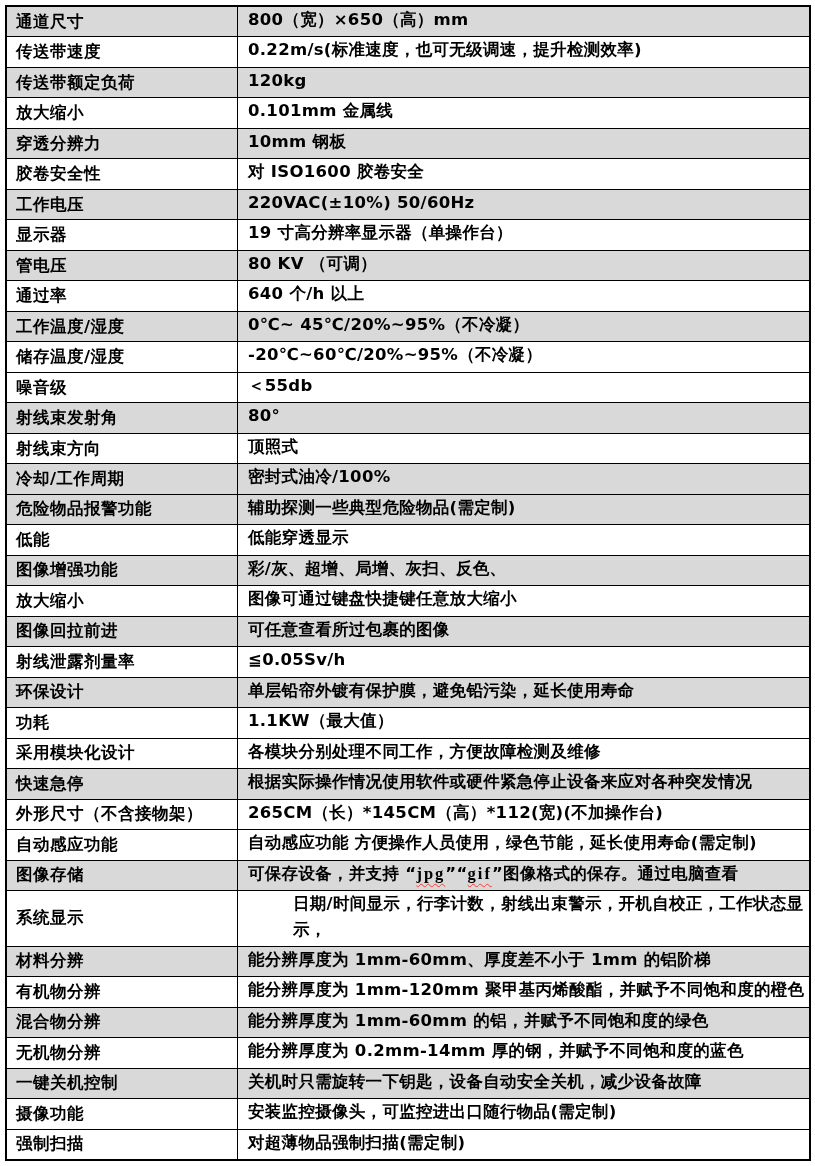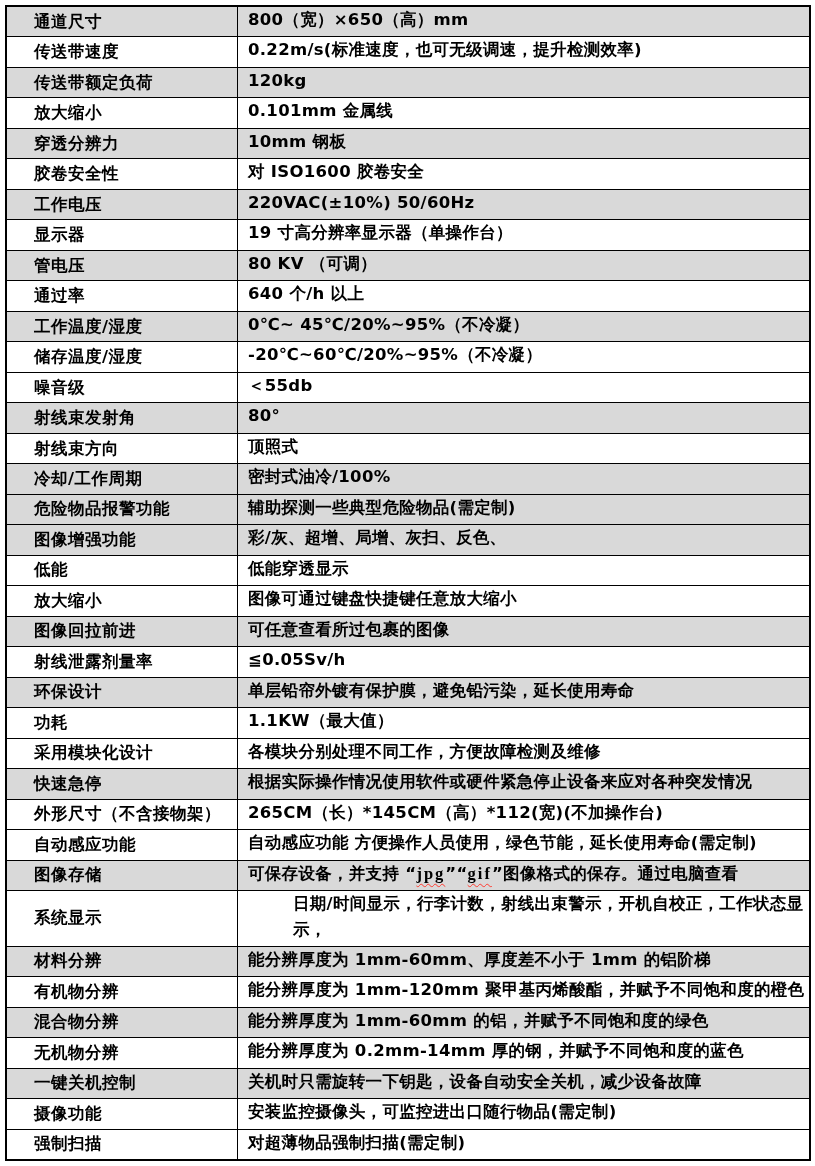--- a/index.html
+++ b/index.html
@@ -23,21 +23,21 @@
     background:#ffffff;
   }
   .row:last-child { border-bottom:none; }
   .row.shaded { background:#d9d9d9; }
   .row.tall { flex:1.85 1 0;gap:45px; }
   .label-cell {
     flex:0 0 231px; width:231px;
     border-right:1.7px solid #000;
     box-sizing:border-box;
     display:flex; align-items:center;
-    padding-left:27px;
+    padding-left:9px;
     font-weight:bold; font-size:16.5px;
     letter-spacing:0.5px; color:#000;
     white-space:nowrap; overflow:hidden;
   }
   .value-cell {
     flex:1 1 auto;
     display:flex; align-items:flex-start;
     padding-left:10px; padding-right:4px;
     font-weight:bold; font-size:16.5px;
     letter-spacing:0.3px; color:#000;
@@ -155,30 +155,30 @@
       <div class="value-cell">
         <span class="vtext"><span>密封式油冷/100%</span></span>
       </div>
     </div>
     <div class="row shaded">
       <div class="label-cell">危险物品报警功能</div>
       <div class="value-cell">
         <span class="vtext"><span>辅助探测一些典型危险物品</span><span class="seg-red">(需定制)</span></span>
       </div>
     </div>
+    <div class="row">
+      <div class="label-cell">低能</div>
+      <div class="value-cell">
+        <span class="vtext"><span>低能穿透显示</span></span>
+      </div>
+    </div>
     <div class="row shaded">
       <div class="label-cell">图像增强功能</div>
       <div class="value-cell">
         <span class="vtext"><span>彩/灰、超增、局增、灰扫、反色、</span></span>
-      </div>
-    </div>
-    <div class="row">
-      <div class="label-cell">低能</div>
-      <div class="value-cell">
-        <span class="vtext"><span>低能穿透显示</span></span>
       </div>
     </div>
     <div class="row">
       <div class="label-cell">放大缩小</div>
       <div class="value-cell">
         <span class="vtext"><span>图像可通过键盘快捷键任意放大缩小</span></span>
       </div>
     </div>
     <div class="row shaded">
       <div class="label-cell">图像回拉前进</div>

